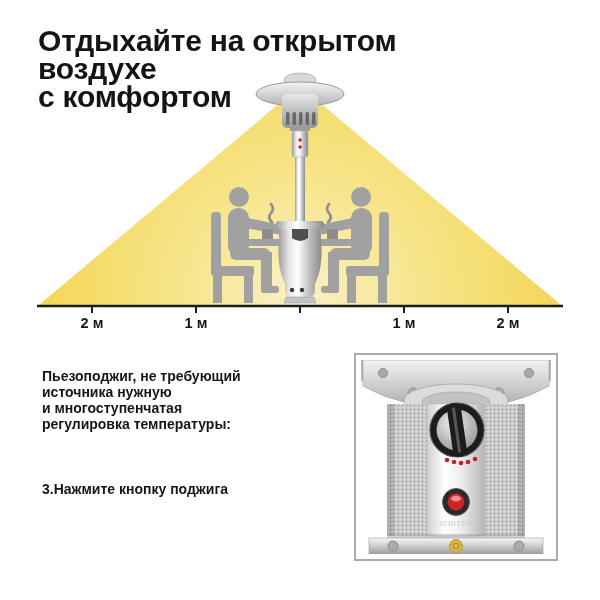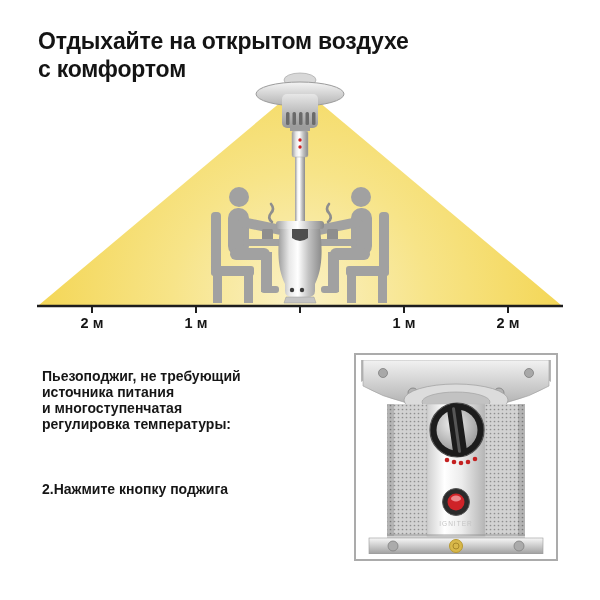--- a/index.html
+++ b/index.html
@@ -4,21 +4,21 @@
 <style>
   html,body{margin:0;padding:0;}
   body{
     width:600px;height:600px;position:relative;overflow:hidden;
     background:#ffffff;
     font-family:"Liberation Sans", sans-serif;
     color:#111;
   }
   .title{
     position:absolute;left:38px;top:27px;width:470px;
-    font-size:23px;line-height:28px;font-weight:700;
+    font-size:30px;line-height:28px;font-weight:700;
     white-space:pre-line;letter-spacing:-0.2px;color:#141414;
   }
   .diagram-svg{position:absolute;left:0;top:0;}
   .axis-label{font-weight:700;font-size:14.5px;fill:#161616;}
   .features{
     position:absolute;left:42px;top:352px;width:280px;
     font-size:14px;font-weight:700;line-height:16px;color:#161616;
     white-space:pre-line;
   }
   .features .steps{margin-top:17px;}
@@ -113,25 +113,25 @@
     <line x1="508" y1="307" x2="508" y2="313" stroke-width="2"></line>
   </g>
   <text class="axis-label" x="92" y="328" text-anchor="middle">2 м</text>
   <text class="axis-label" x="196" y="328" text-anchor="middle">1 м</text>
   <text class="axis-label" x="404" y="328" text-anchor="middle">1 м</text>
   <text class="axis-label" x="508" y="328" text-anchor="middle">2 м</text>
 </svg>
 
 <div class="features">
   <div>Пьезоподжиг, не требующий
-источника питания
+источника нужную
 и многоступенчатая
 регулировка температуры:</div>
   <div class="steps">
-    <div>2.Нажмите кнопку поджига</div>
+    <div>3.Нажмите кнопку поджига</div>
   </div>
 </div>
 
 <div class="photo-frame">
   <svg width="190" height="194" viewBox="0 0 190 194">
     <defs>
       <linearGradient id="flangeG" x1="0" y1="0" x2="0" y2="1">
         <stop offset="0%" stop-color="#f2f2f2"></stop>
           <stop offset="100%" stop-color="#adadad"></stop>
       </linearGradient>

